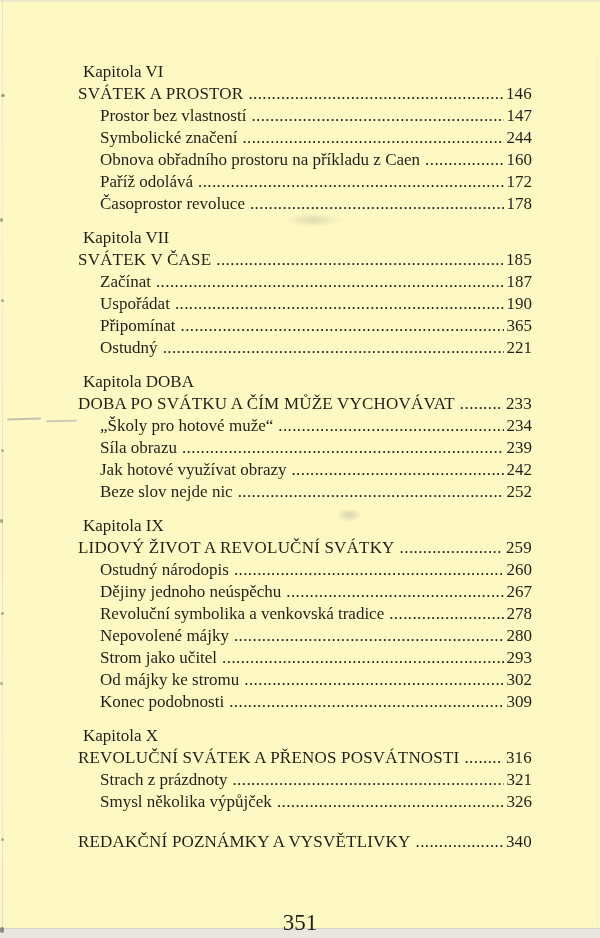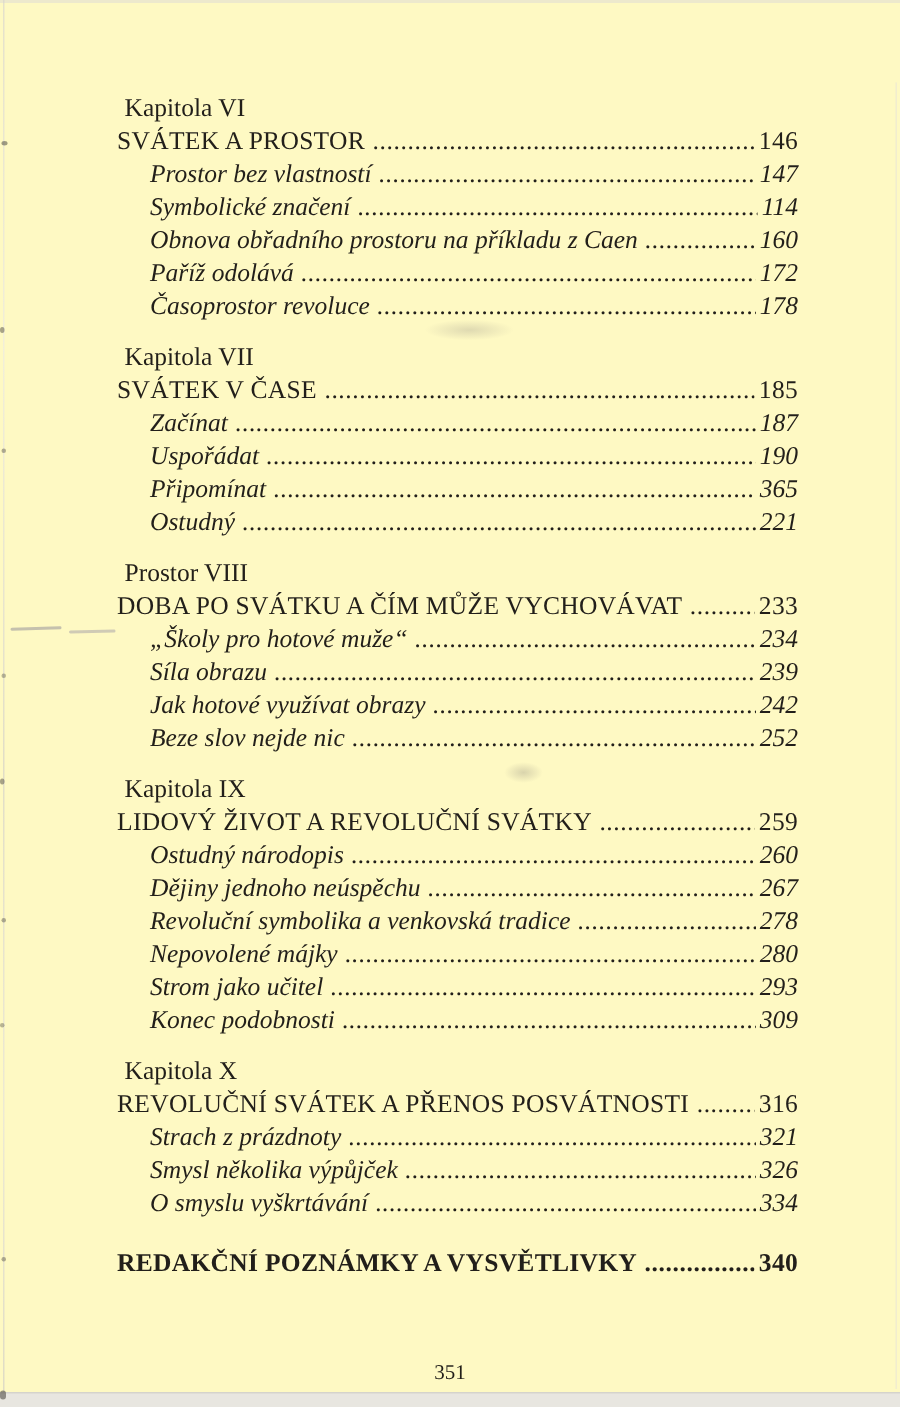--- a/index.html
+++ b/index.html
@@ -45,38 +45,38 @@
   .toc {
     position: absolute;
     left: 78px; right: 68px; top: 61px;
     font-size: 17px;
     line-height: 22px;
   }
   .toc-section { margin-bottom: 12px; }
   .chapter-label { margin-left: 5px; }
   .row { display: flex; align-items: baseline; }
   .title-row { letter-spacing: .2px; }
-  .item-row { margin-left: 22px; font-style: italic; }
+  .item-row { margin-left: 22px; }
   .label { white-space: nowrap; }
   .dots {
     flex: 1 1 auto;
     overflow: hidden;
     white-space: nowrap;
     margin: 0 3px 0 5px;
     min-width: 10px;
   }
   .dots::after {
     content: "........................................................................................................................";
     letter-spacing: .4px;
   }
   .pg { white-space: nowrap; }
-  .standalone-row { margin-top: 18px; letter-spacing: .2px; font-weight: bold; }
+  .standalone-row { margin-top: 18px; letter-spacing: .2px; }
   .folio {
-    position: absolute; left: 0; right: 0; bottom: 14px;
-    text-align: center; font-size: 14px;
+    position: absolute; left: 0; right: 0; bottom: 2px;
+    text-align: center; font-size: 23px;
   }
 </style>
 </head>
 <body>
 
 <div class="sheet">
 
   <div class="edge edge-top"></div>
   <div class="edge edge-left"></div>
   <div class="edge edge-right"></div>
@@ -107,21 +107,21 @@
         <span class="pg">146</span>
       </div>
       <div class="row item-row">
         <span class="label">Prostor bez vlastností</span>
         <span class="dots"></span>
         <span class="pg">147</span>
       </div>
       <div class="row item-row">
         <span class="label">Symbolické značení</span>
         <span class="dots"></span>
-        <span class="pg">114</span>
+        <span class="pg">244</span>
       </div>
       <div class="row item-row">
         <span class="label">Obnova obřadního prostoru na příkladu z Caen</span>
         <span class="dots"></span>
         <span class="pg">160</span>
       </div>
       <div class="row item-row">
         <span class="label">Paříž odolává</span>
         <span class="dots"></span>
         <span class="pg">172</span>
@@ -156,21 +156,21 @@
         <span class="pg">365</span>
       </div>
       <div class="row item-row">
         <span class="label">Ostudný</span>
         <span class="dots"></span>
         <span class="pg">221</span>
       </div>
     </section>
 
     <section class="toc-section">
-      <div class="chapter-label">Prostor VIII</div>
+      <div class="chapter-label">Kapitola DOBA</div>
       <div class="row title-row">
         <span class="label">DOBA PO SVÁTKU A ČÍM MŮŽE VYCHOVÁVAT</span>
         <span class="dots"></span>
         <span class="pg">233</span>
       </div>
       <div class="row item-row">
         <span class="label">„Školy pro hotové muže“</span>
         <span class="dots"></span>
         <span class="pg">234</span>
       </div>
@@ -217,20 +217,25 @@
         <span class="label">Nepovolené májky</span>
         <span class="dots"></span>
         <span class="pg">280</span>
       </div>
       <div class="row item-row">
         <span class="label">Strom jako učitel</span>
         <span class="dots"></span>
         <span class="pg">293</span>
       </div>
       <div class="row item-row">
+        <span class="label">Od májky ke stromu</span>
+        <span class="dots"></span>
+        <span class="pg">302</span>
+      </div>
+      <div class="row item-row">
         <span class="label">Konec podobnosti</span>
         <span class="dots"></span>
         <span class="pg">309</span>
       </div>
     </section>
 
     <section class="toc-section">
       <div class="chapter-label">Kapitola X</div>
       <div class="row title-row">
         <span class="label">REVOLUČNÍ SVÁTEK A PŘENOS POSVÁTNOSTI</span>
@@ -239,25 +244,20 @@
       </div>
       <div class="row item-row">
         <span class="label">Strach z prázdnoty</span>
         <span class="dots"></span>
         <span class="pg">321</span>
       </div>
       <div class="row item-row">
         <span class="label">Smysl několika výpůjček</span>
         <span class="dots"></span>
         <span class="pg">326</span>
-      </div>
-      <div class="row item-row">
-        <span class="label">O smyslu vyškrtávání</span>
-        <span class="dots"></span>
-        <span class="pg">334</span>
       </div>
     </section>
 
     <div class="row title-row standalone-row">
       <span class="label">REDAKČNÍ POZNÁMKY A VYSVĚTLIVKY</span>
       <span class="dots"></span>
       <span class="pg">340</span>
     </div>
 
   </main>

